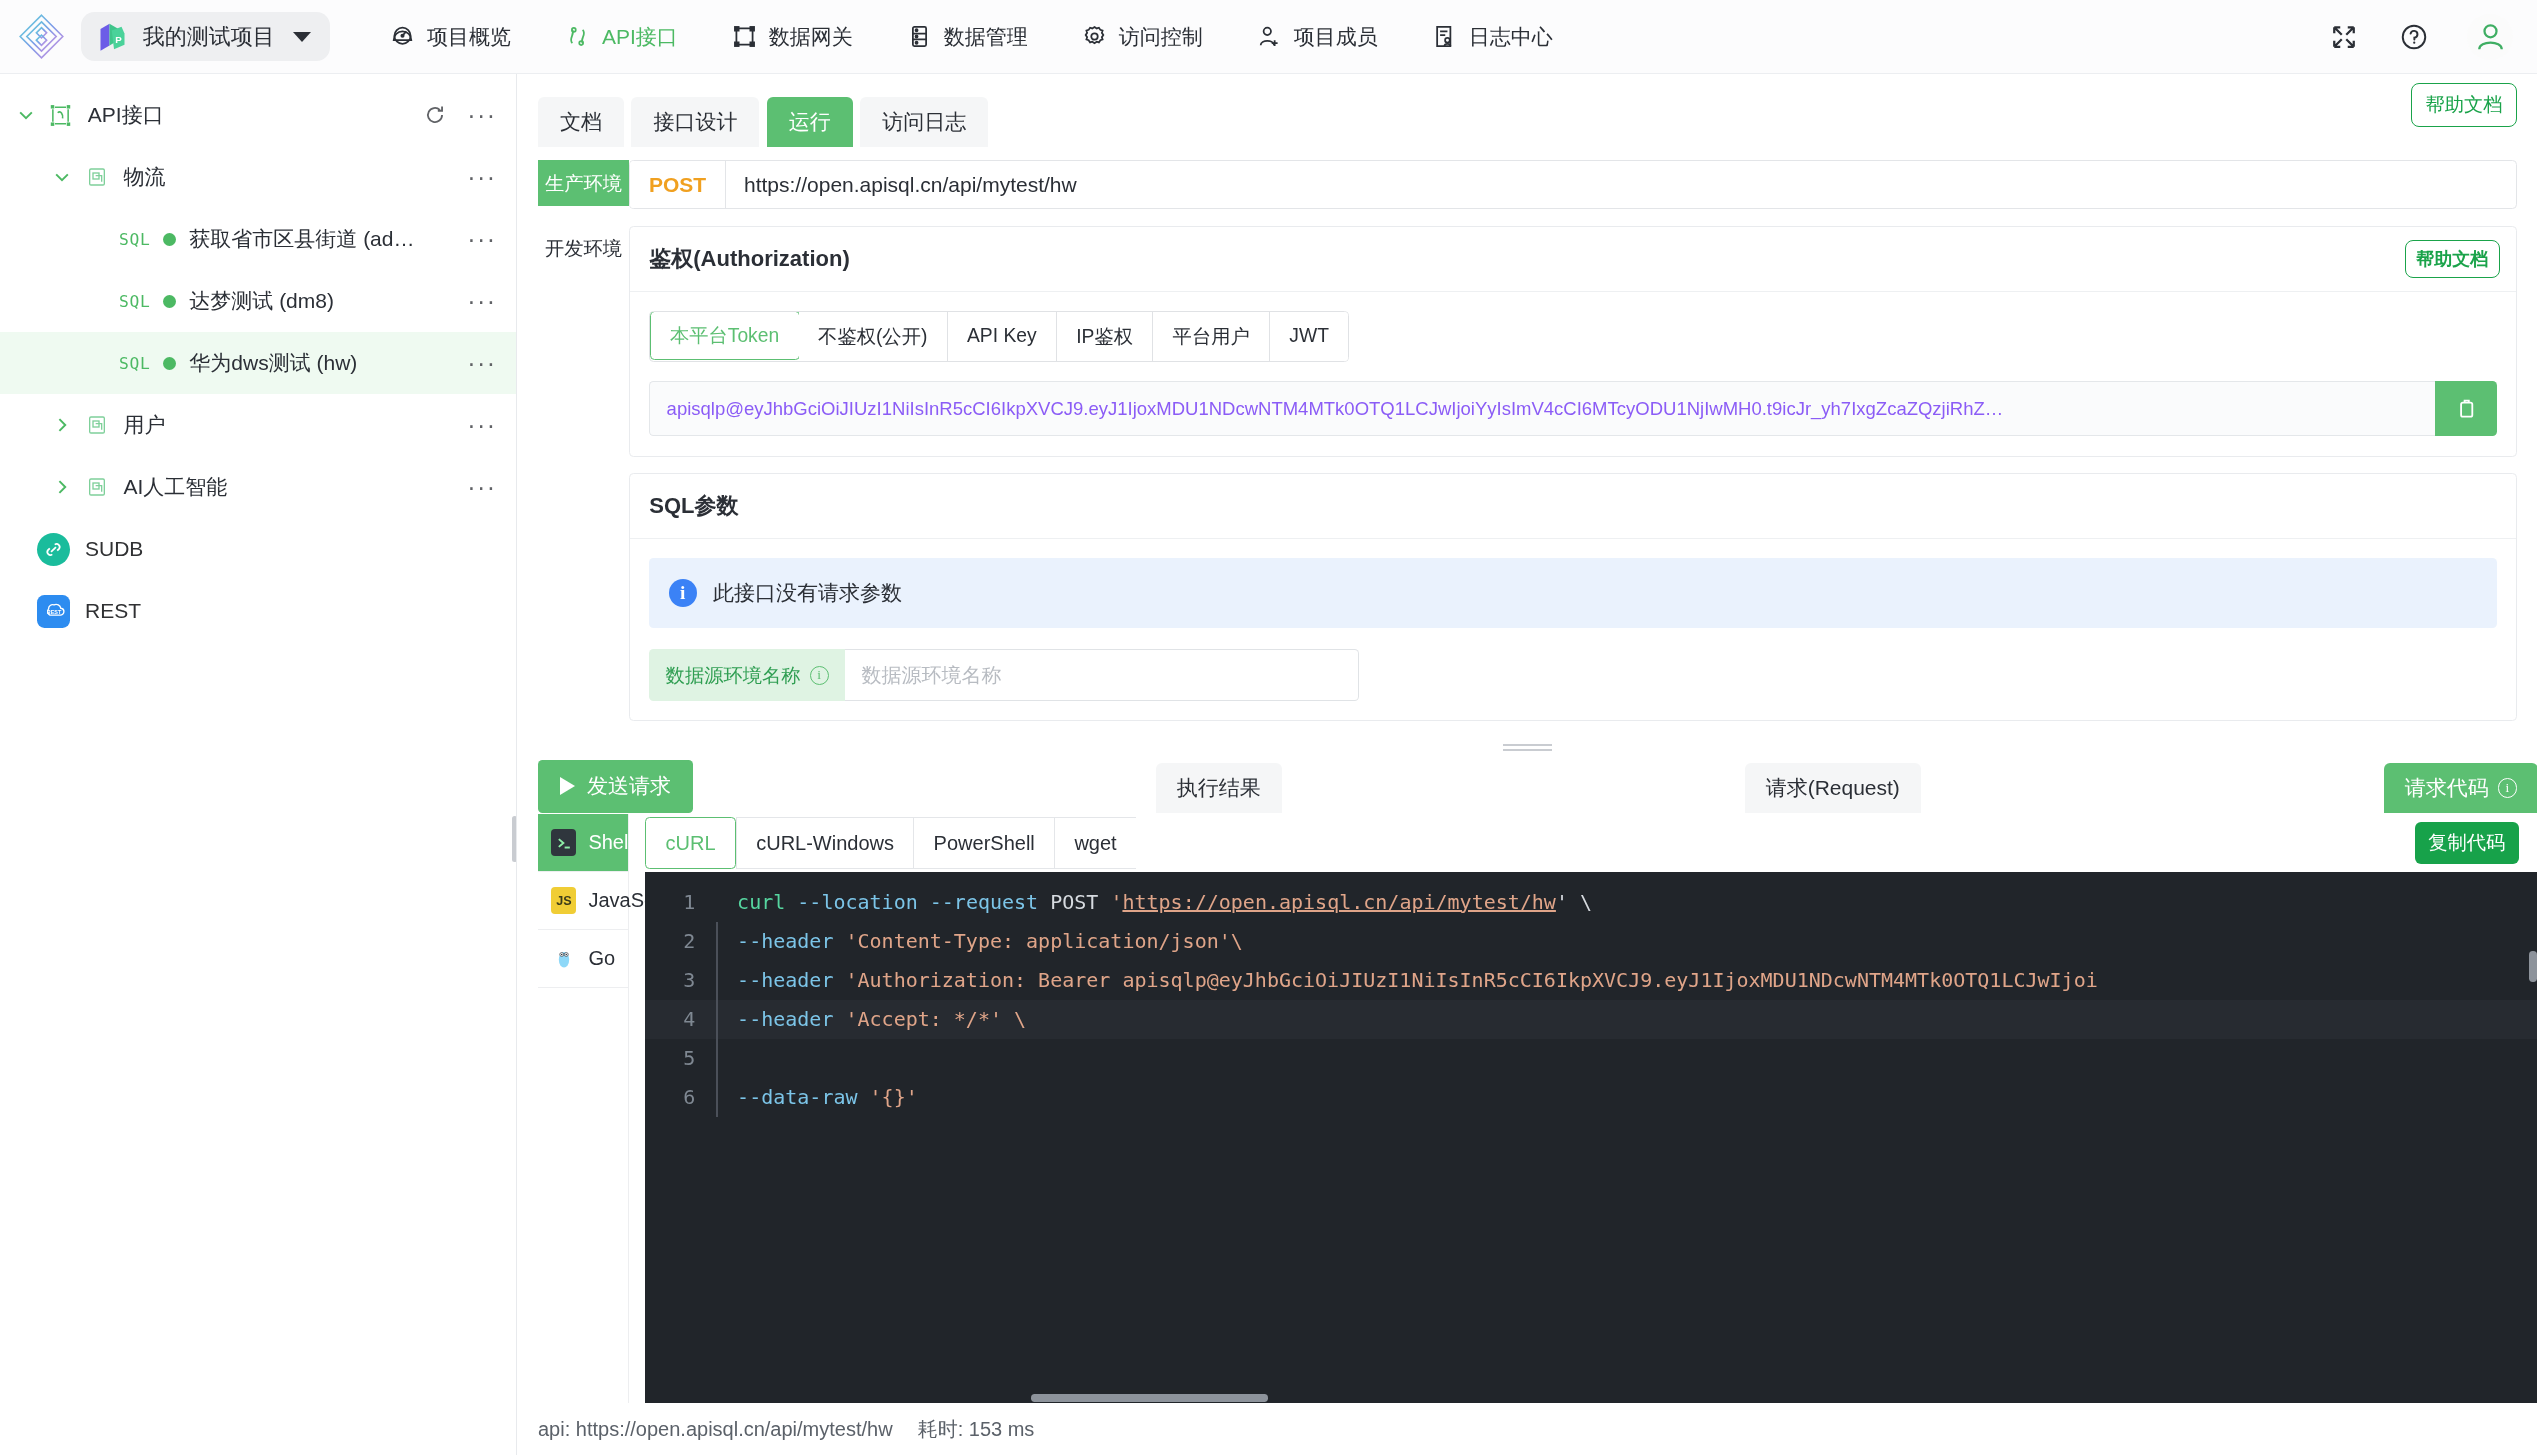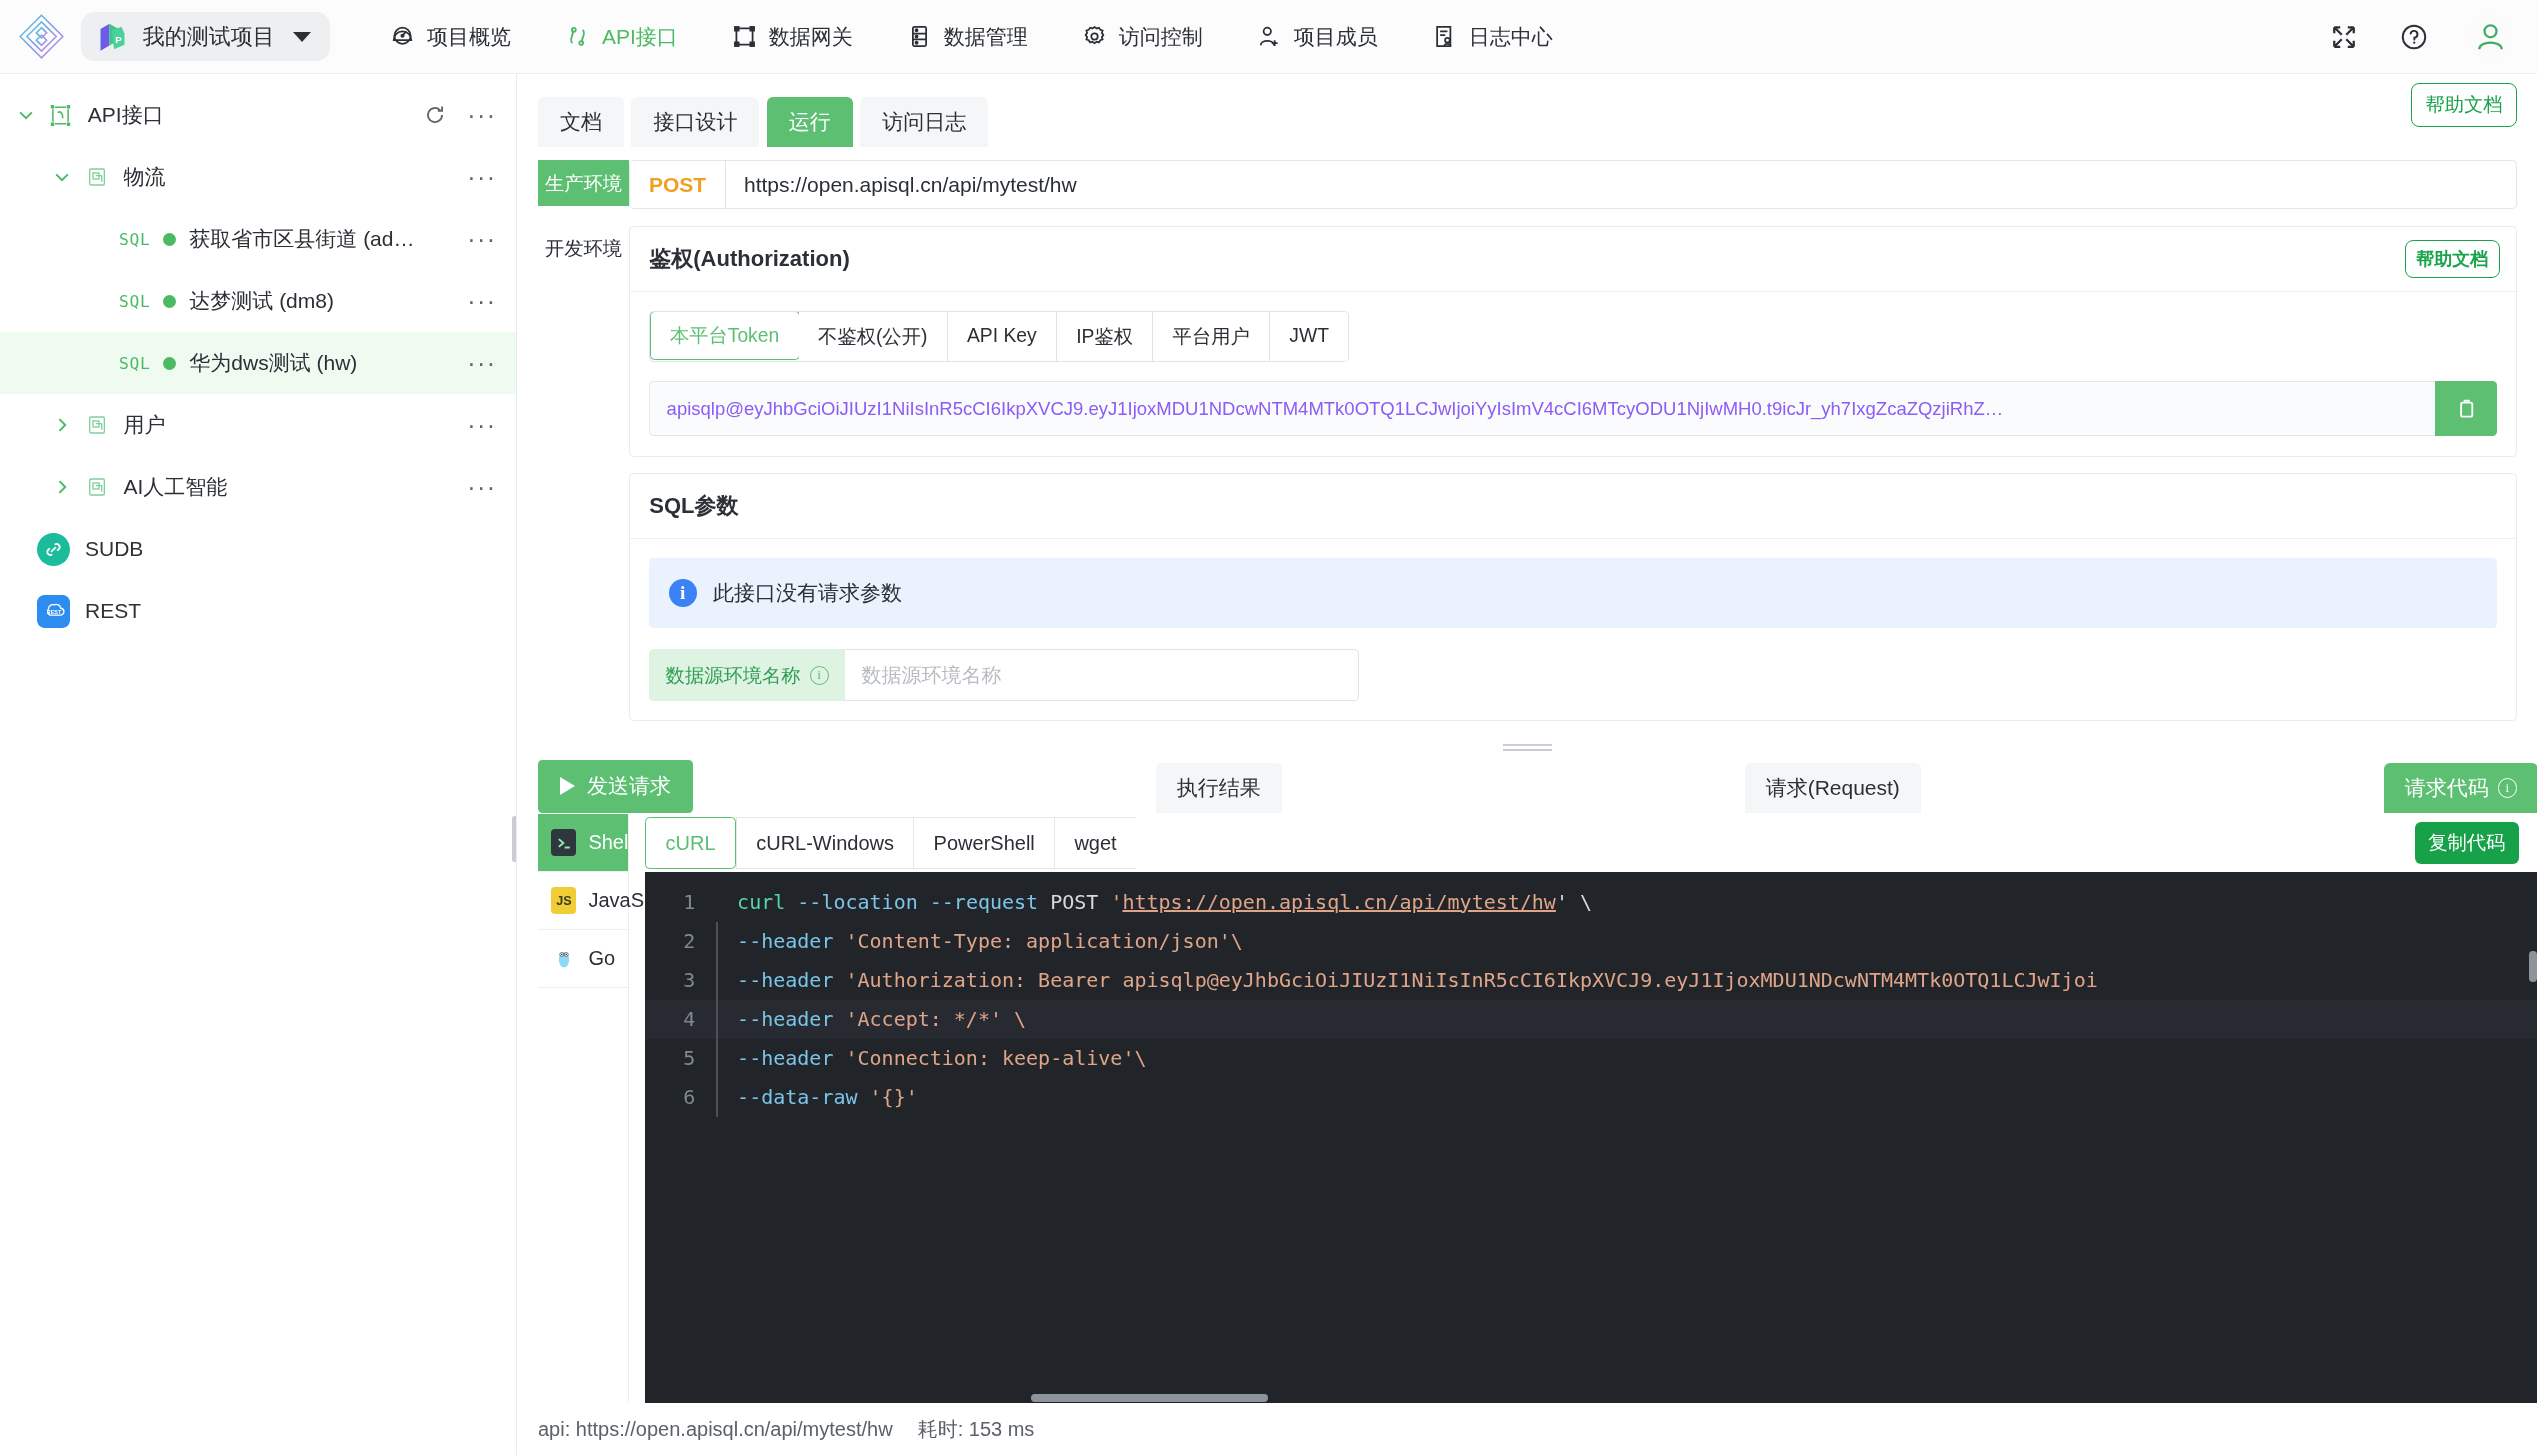--- a/index.html
+++ b/index.html
@@ -714,21 +714,20 @@
                 <span class="ctext"><span class="c-flag">--header</span><span class="c-str"> 'Authorization: Bearer apisqlp@eyJhbGciOiJIUzI1NiIsInR5cCI6IkpXVCJ9.eyJ1IjoxMDU1NDcwNTM4MTk0OTQ1LCJwIjoi</span></span>
               </div>
               <div class="cline hl">
                 <span class="lno">4</span>
                 <span class="cbar"></span>
                 <span class="ctext"><span class="c-flag">--header</span><span class="c-str"> 'Accept: */*' \</span></span>
               </div>
               <div class="cline">
                 <span class="lno">5</span>
                 <span class="cbar"></span>
-                <span class="ctext"><span class="c-flag">--header</span><span class="c-str"> 'Connection: keep-alive'\</span></span>
               </div>
               <div class="cline">
                 <span class="lno">6</span>
                 <span class="cbar"></span>
                 <span class="ctext"><span class="c-flag">--data-raw</span><span class="c-str"> '{}'</span></span>
               </div>
               <div class="code-vscroll"></div>
               <div class="code-hscroll"></div>
             </div>
           </div>

